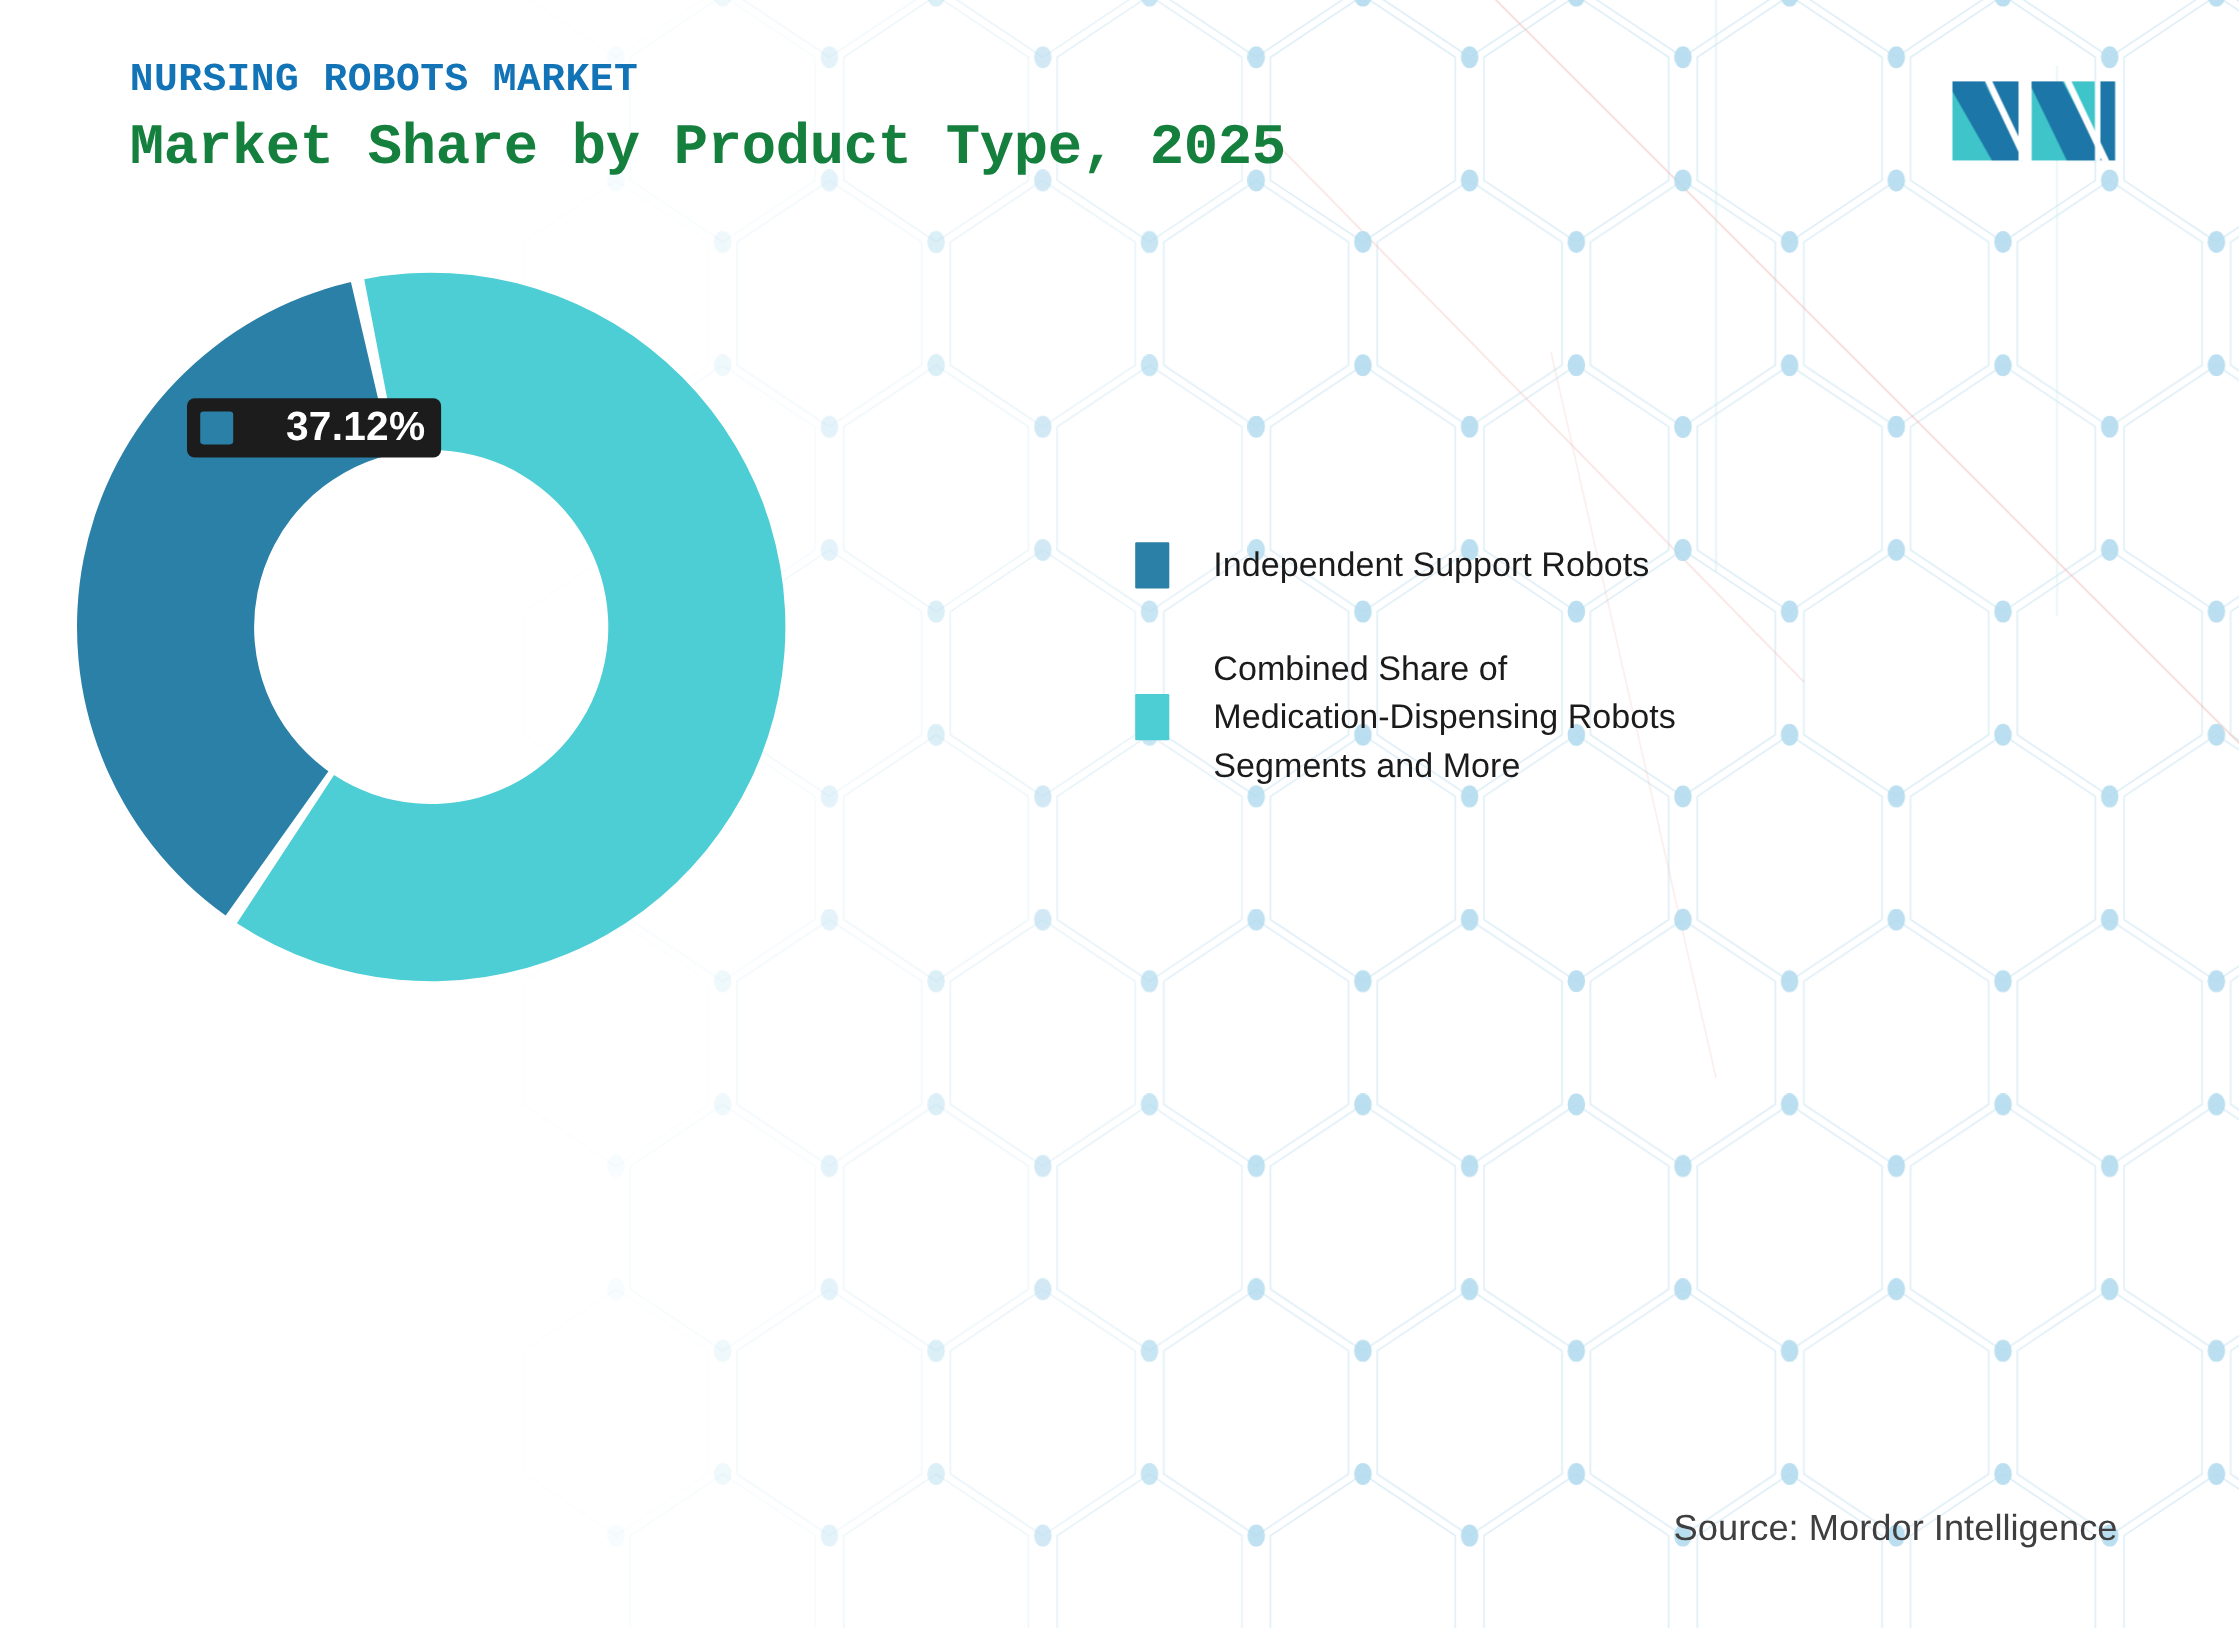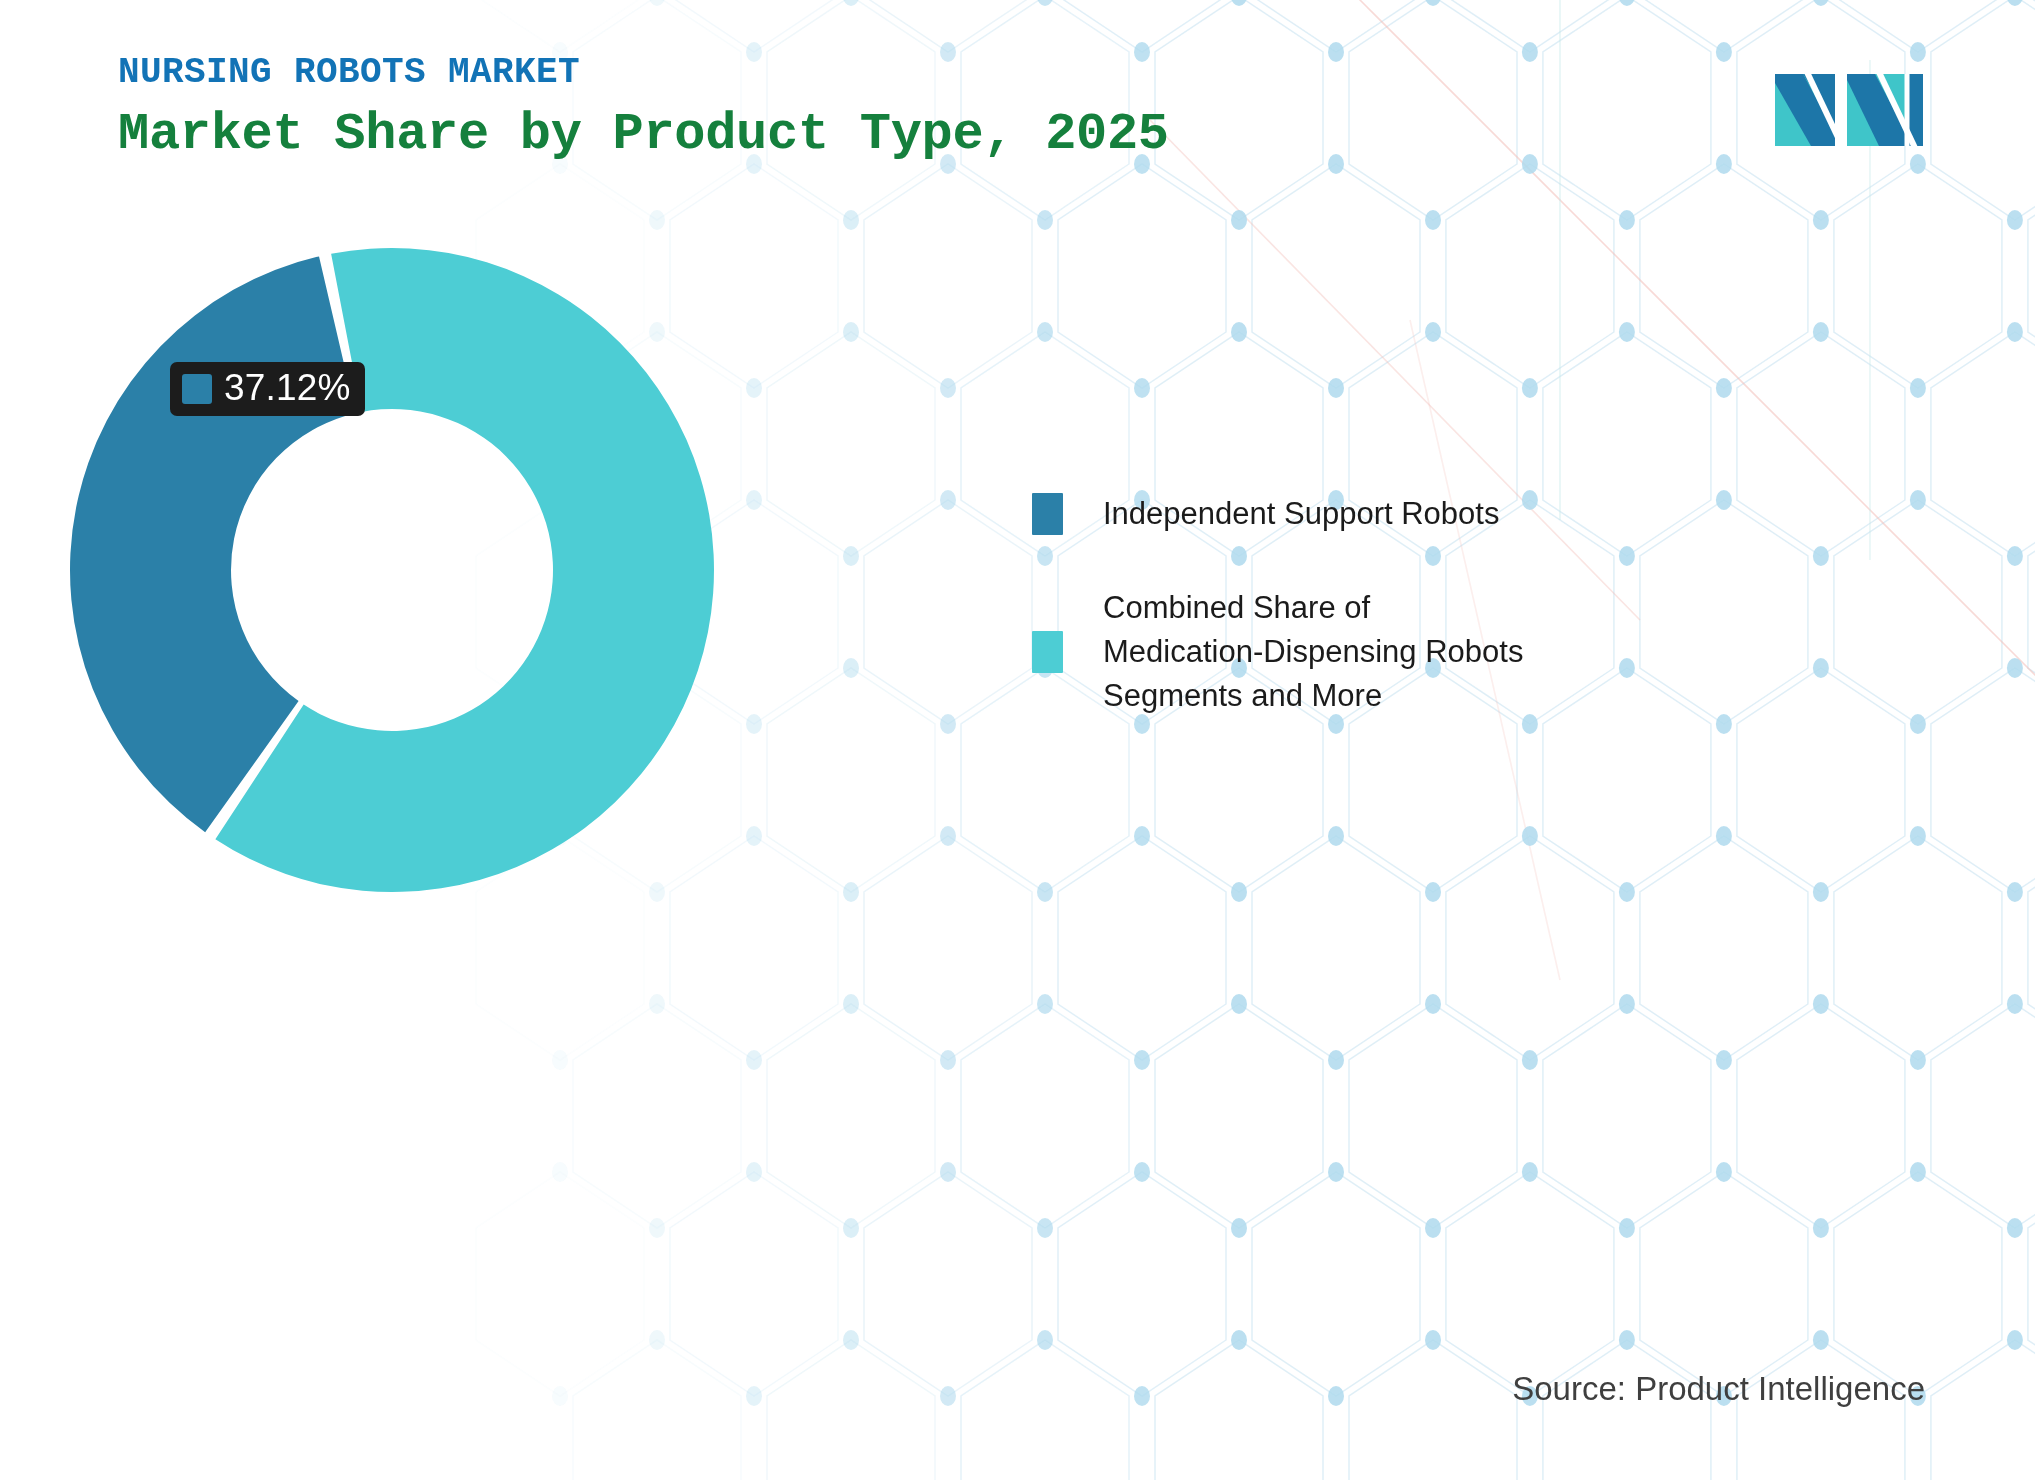--- a/index.html
+++ b/index.html
@@ -88,25 +88,26 @@
   #badge-swatch {
     width: 30px;
     height: 30px;
     background: #2b80a8;
     border-radius: 3px;
     flex: 0 0 auto;
   }
   #badge-value {
     color: #ffffff;
     font-size: 37px;
-    font-weight: 400;
+    font-weight: 700;
     letter-spacing: 0.2px;
     line-height: 1;
     white-space: nowrap;
     padding-bottom: 3px;
+    margin-left: 36px;
   }
 
   
   #legend {
     position: absolute;
     left: 1032px;
     top: 492px;
     width: 720px;
   }
   .legend-item {
@@ -440,13 +441,13 @@
     <span class="legend-label">Independent Support Robots</span>
   </div>
   <div class="legend-item" style="margin-top:50px">
     <span class="legend-swatch" style="background:#4dcdd4"></span>
     <span class="legend-label">Combined Share of
 Medication-Dispensing Robots
 Segments and More</span>
   </div>
 </div>
 
-<div id="source-note">Source: Product Intelligence</div>
+<div id="source-note">Source: Mordor Intelligence</div>
 
 </body></html>

